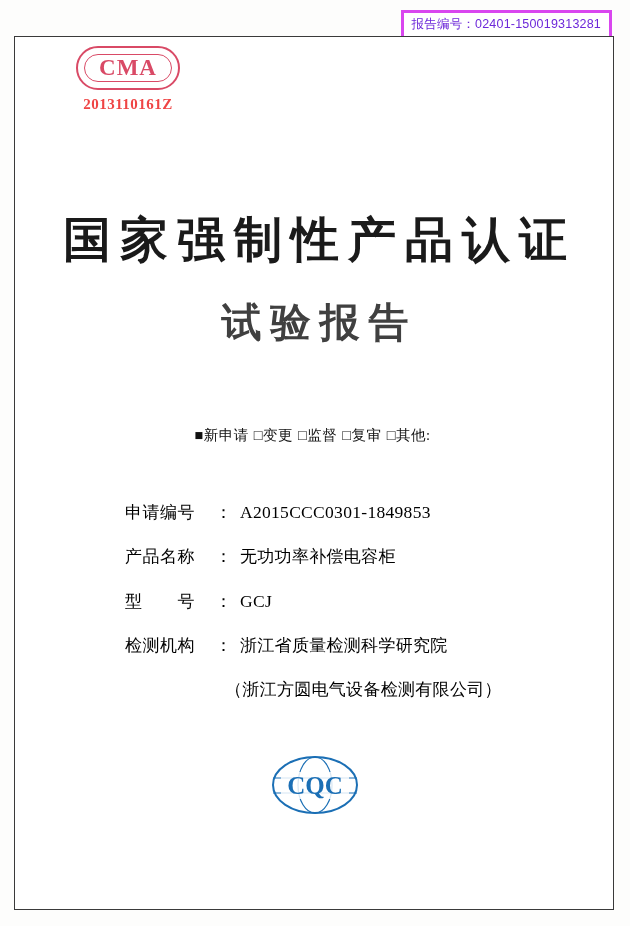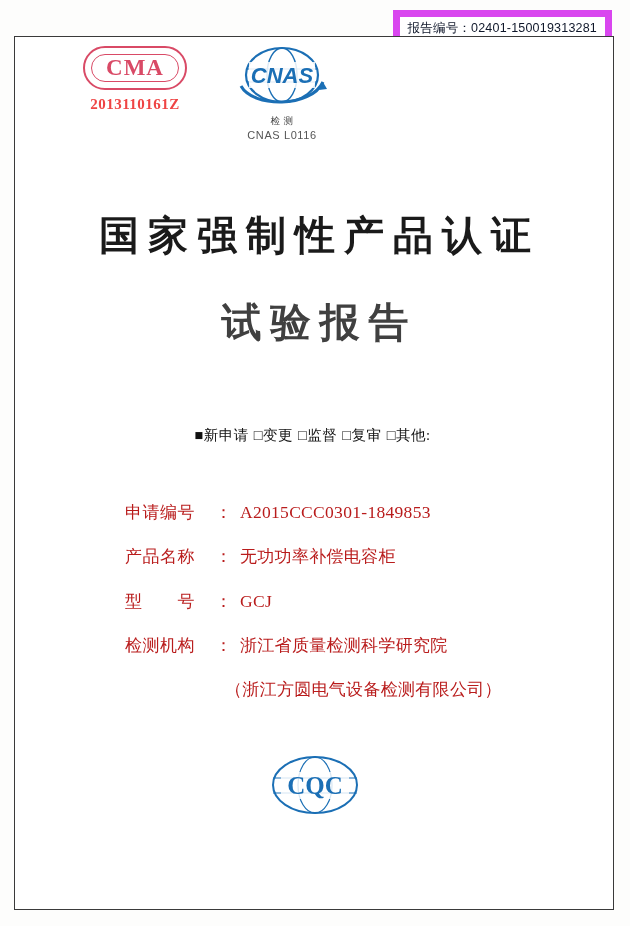--- a/index.html
+++ b/index.html
@@ -22,46 +22,46 @@
     width: 630px;
     height: 926px;
     background: #fdfdfc;
   }
 
   
   .report-no-box {
     position: absolute;
     top: 10px;
     right: 18px;
-    border: 7px solid #d946ef;
+    border: 3px solid #d946ef;
     padding: 3px 8px 4px 8px;
     font-size: 12.5px;
     font-family: "Liberation Sans", sans-serif;
-    color: #0f172a;
+    color: #6d28d9;
     letter-spacing: 0.2px;
     background: #fff;
   }
   .report-no-box .lbl { font-family: "Liberation Serif", serif; }
 
   
   .doc-border {
     position: absolute;
     left: 14px;
     top: 36px;
     width: 600px;
     height: 874px;
     border: 1.5px solid #3a3a3a;
     box-sizing: border-box;
     background: #ffffff;
   }
 
   
   .logo-row {
     position: absolute;
-    left: 67px;
+    left: 60px;
     top: 42px;
     width: 300px;
     height: 120px;
   }
 
   
   .cma-wrap {
     position: absolute;
     left: 8px;
     top: 4px;
@@ -136,21 +136,21 @@
     margin-top: 1px;
   }
 
   
   .title-main {
     position: absolute;
     left: 0; right: 0;
     top: 208px;
     text-align: center;
     font-family: "Liberation Serif", serif;
-    font-size: 40px;
+    font-size: 48px;
     font-weight: bold;
     letter-spacing: 9px;
     color: #1a1a1a;
     text-indent: 9px;
   }
   .title-sub {
     position: absolute;
     left: 0; right: 0;
     top: 295px;
     text-align: center;
@@ -177,21 +177,21 @@
   .checkbox-line .opt { margin-right: 5px; white-space: nowrap; }
 
   
   .fields {
     position: absolute;
     left: 125px;
     top: 490px;
     width: 420px;
     font-size: 17px;
     line-height: 44px;
-    color: #b91c1c;
+    color: #000000;
   }
   .field-row {
     display: flex;
     align-items: baseline;
   }
   .field-label {
     width: 90px;
     flex: 0 0 90px;
     letter-spacing: 0.5px;
     white-space: nowrap;
@@ -237,36 +237,20 @@
 
   <div class="logo-row">
 
     <div class="cma-wrap">
       <div class="cma-badge">
         <div class="cma-text">CMA</div>
       </div>
       <div class="cma-code">2013110161Z</div>
     </div>
 
-    <div class="cnas-wrap">
-      <div class="cnas-globe">
-        <svg width="98" height="72" viewBox="0 0 98 72">
-          <ellipse cx="49" cy="33" rx="36" ry="27" fill="none" stroke="#1b6fb5" stroke-width="2.2"></ellipse>
-          <ellipse cx="49" cy="33" rx="15" ry="27" fill="none" stroke="#1b6fb5" stroke-width="1.4"></ellipse>
-          <path d="M14 27 H84" fill="none" stroke="#1b6fb5" stroke-width="1.2"></path>
-          <path d="M14 40 H84" fill="none" stroke="#1b6fb5" stroke-width="1.2"></path>
-          <path d="M8 44 C 20 66, 78 66, 90 40" fill="none" stroke="#1b6fb5" stroke-width="3"></path>
-          <polygon points="90,40 86,48 94,47" fill="#1b6fb5"></polygon>
-          <rect x="16" y="20" width="66" height="26" fill="#ffffff" opacity="0.85"></rect>
-          <text x="49" y="41" text-anchor="middle" font-family="Liberation Sans, sans-serif" font-size="22" font-weight="bold" fill="#1b6fb5" font-style="italic">CNAS</text>
-        </svg>
-      </div>
-      <div class="cnas-sub">检 测</div>
-      <div class="cnas-code">CNAS L0116</div>
-    </div>
 
   </div>
 
   <div class="title-main">国家强制性产品认证</div>
   <div class="title-sub">试验报告</div>
 
   <div class="checkbox-line">
     <span class="opt">■新申请</span><span class="opt">□变更</span><span class="opt">□监督</span><span class="opt">□复审</span><span class="opt">□其他:</span>
   </div>
 

